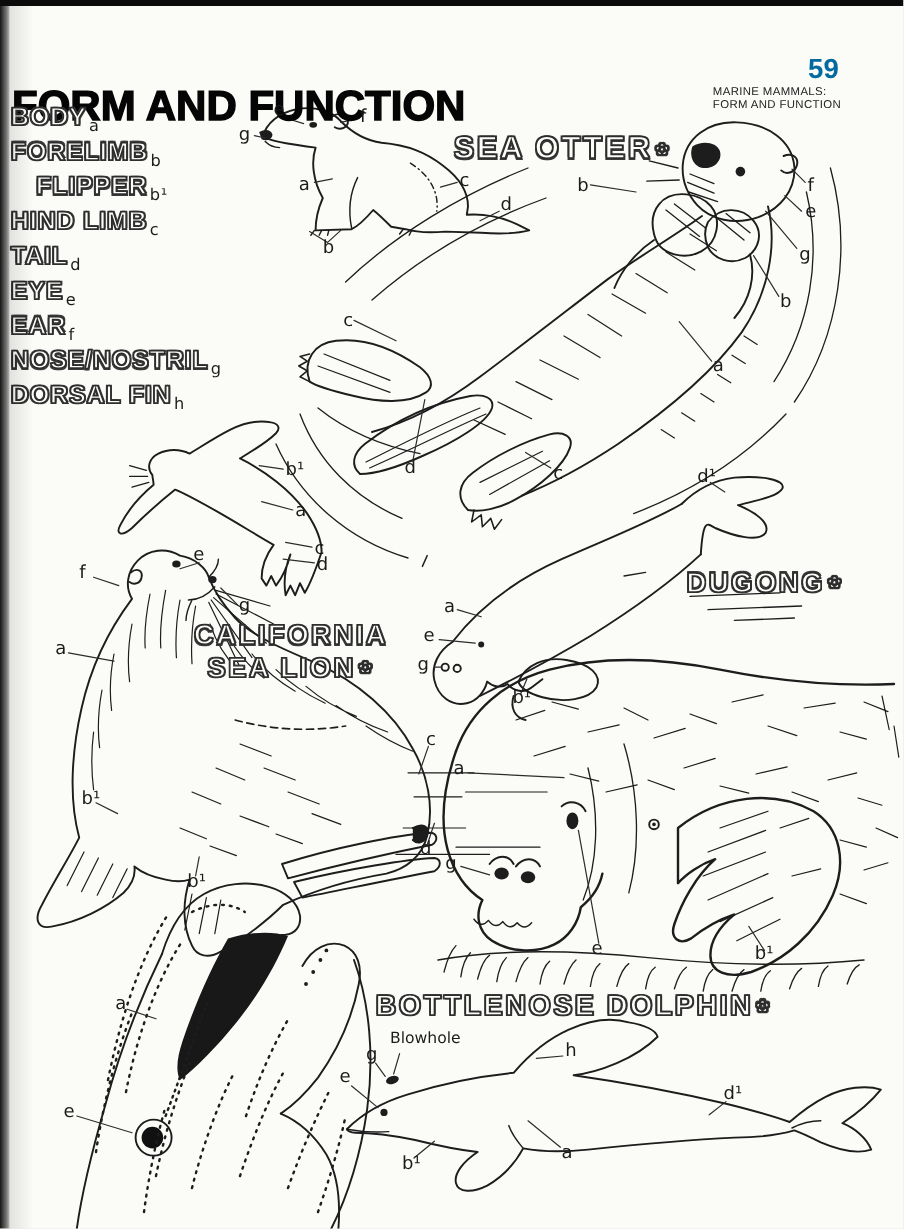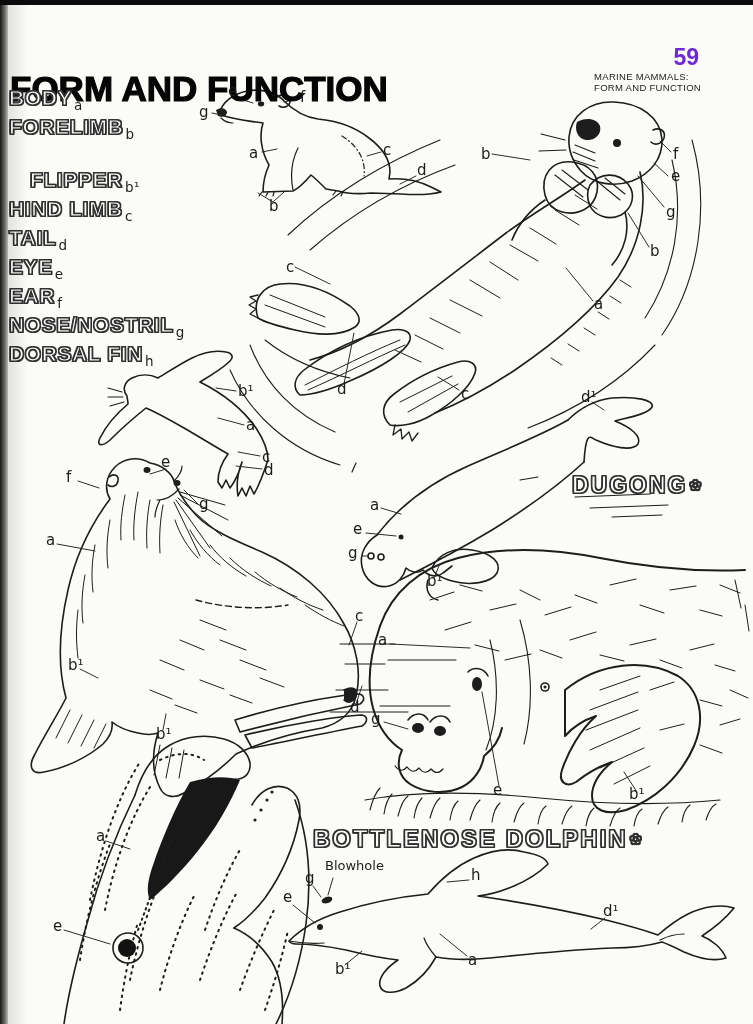--- a/index.html
+++ b/index.html
@@ -6,29 +6,29 @@
   .page{position:relative;width:753px;height:1024px;background:#fbfbf8;overflow:hidden;
         font-family:"Liberation Sans",sans-serif;}
   .scan-top{position:absolute;left:0;top:0;width:753px;height:5px;background:#0b0b0b;}
   .scan-left{position:absolute;left:0;top:0;width:8px;height:1024px;
              background:linear-gradient(to right,#161616,#7a7a78 70%,#b9b9b6);}
   .scan-shade{position:absolute;left:8px;top:0;width:20px;height:1024px;
               background:linear-gradient(to right,rgba(0,0,0,0.10),rgba(0,0,0,0));}
   .art{position:absolute;left:0;top:0;}
   .main-title{position:absolute;left:10px;top:46px;font-size:35px;font-weight:bold;color:#050505;
               -webkit-text-stroke:1.2px #050505;letter-spacing:0px;white-space:nowrap;}
-  .pagenum{position:absolute;right:54px;top:44px;font-size:23px;font-weight:bold;color:#6d28d9;}
+  .pagenum{position:absolute;right:54px;top:44px;font-size:23px;font-weight:bold;color:#0369a1;}
   .runhead{position:absolute;right:52px;top:71px;font-size:9.5px;line-height:11px;
            color:#222;letter-spacing:0.3px;}
   .outline{color:#fdfdfa;-webkit-text-stroke:1.2px #2c2c2c;
            text-shadow:-1px -1px 0 #3a3a3a,1px -1px 0 #3a3a3a,-1px 1px 0 #3a3a3a,1px 1px 0 #3a3a3a;
            font-weight:bold;}
   .legend{position:absolute;left:9px;top:86px;list-style:none;margin:0;padding:0;}
   .legend li{height:29px;font-size:21px;letter-spacing:0.6px;white-space:nowrap;}
-  .legend li.indent{padding-left:21px;margin-top:24px;}
+  .legend li.indent{padding-left:21px;}
   .lkey{font-family:"DejaVu Sans",sans-serif;font-size:13.5px;font-weight:normal;color:#1d1d1d;
         -webkit-text-stroke:0;text-shadow:none;position:relative;top:5px;margin-left:2px;}
   .fig-title{position:absolute;font-size:26px;letter-spacing:2px;white-space:nowrap;}
   .fig-title .star{font-size:14px;vertical-align:3px;margin-left:2px;}
   .ann{position:absolute;font-family:"DejaVu Sans",sans-serif;font-size:15px;color:#1b1b1b;
        white-space:nowrap;line-height:15px;}
   .ann.small{font-size:13px;}
 </style>
 </head>
 <body>
@@ -179,20 +179,25 @@
     <li class="outline"><span>FORELIMB</span><span class="lkey">b</span></li>
     <li class="outline indent"><span>FLIPPER</span><span class="lkey">b¹</span></li>
     <li class="outline"><span>HIND LIMB</span><span class="lkey">c</span></li>
     <li class="outline"><span>TAIL</span><span class="lkey">d</span></li>
     <li class="outline"><span>EYE</span><span class="lkey">e</span></li>
     <li class="outline"><span>EAR</span><span class="lkey">f</span></li>
     <li class="outline"><span>NOSE/NOSTRIL</span><span class="lkey">g</span></li>
     <li class="outline"><span>DORSAL FIN</span><span class="lkey">h</span></li>
   </ul>
 
+  <div class="fig-title outline" style="left:378px;top:108px;"><span>SEA OTTER</span><span class="star">✿</span></div>
+  <div class="fig-title outline" style="left:160px;top:516px;width:165px;text-align:center;font-size:23px;line-height:27px;">
+    <span>CALIFORNIA</span><br>
+    <span>SEA LION</span><span class="star">✿</span>
+  </div>
   <div class="fig-title outline" style="left:313px;top:825px;font-size:24px;"><span>BOTTLENOSE DOLPHIN</span><span class="star">✿</span></div>
   <div class="fig-title outline" style="left:572px;top:472px;font-size:23px;"><span>DUGONG</span><span class="star">✿</span></div>
 
   <span class="ann" style="left:228px;top:84px;">e</span>
   <span class="ann" style="left:199px;top:105px;">g</span>
   <span class="ann" style="left:300px;top:90px;">f</span>
   <span class="ann" style="left:249px;top:146px;">a</span>
   <span class="ann" style="left:383px;top:143px;">c</span>
   <span class="ann" style="left:417px;top:163px;">d</span>
   <span class="ann" style="left:269px;top:199px;">b</span>

